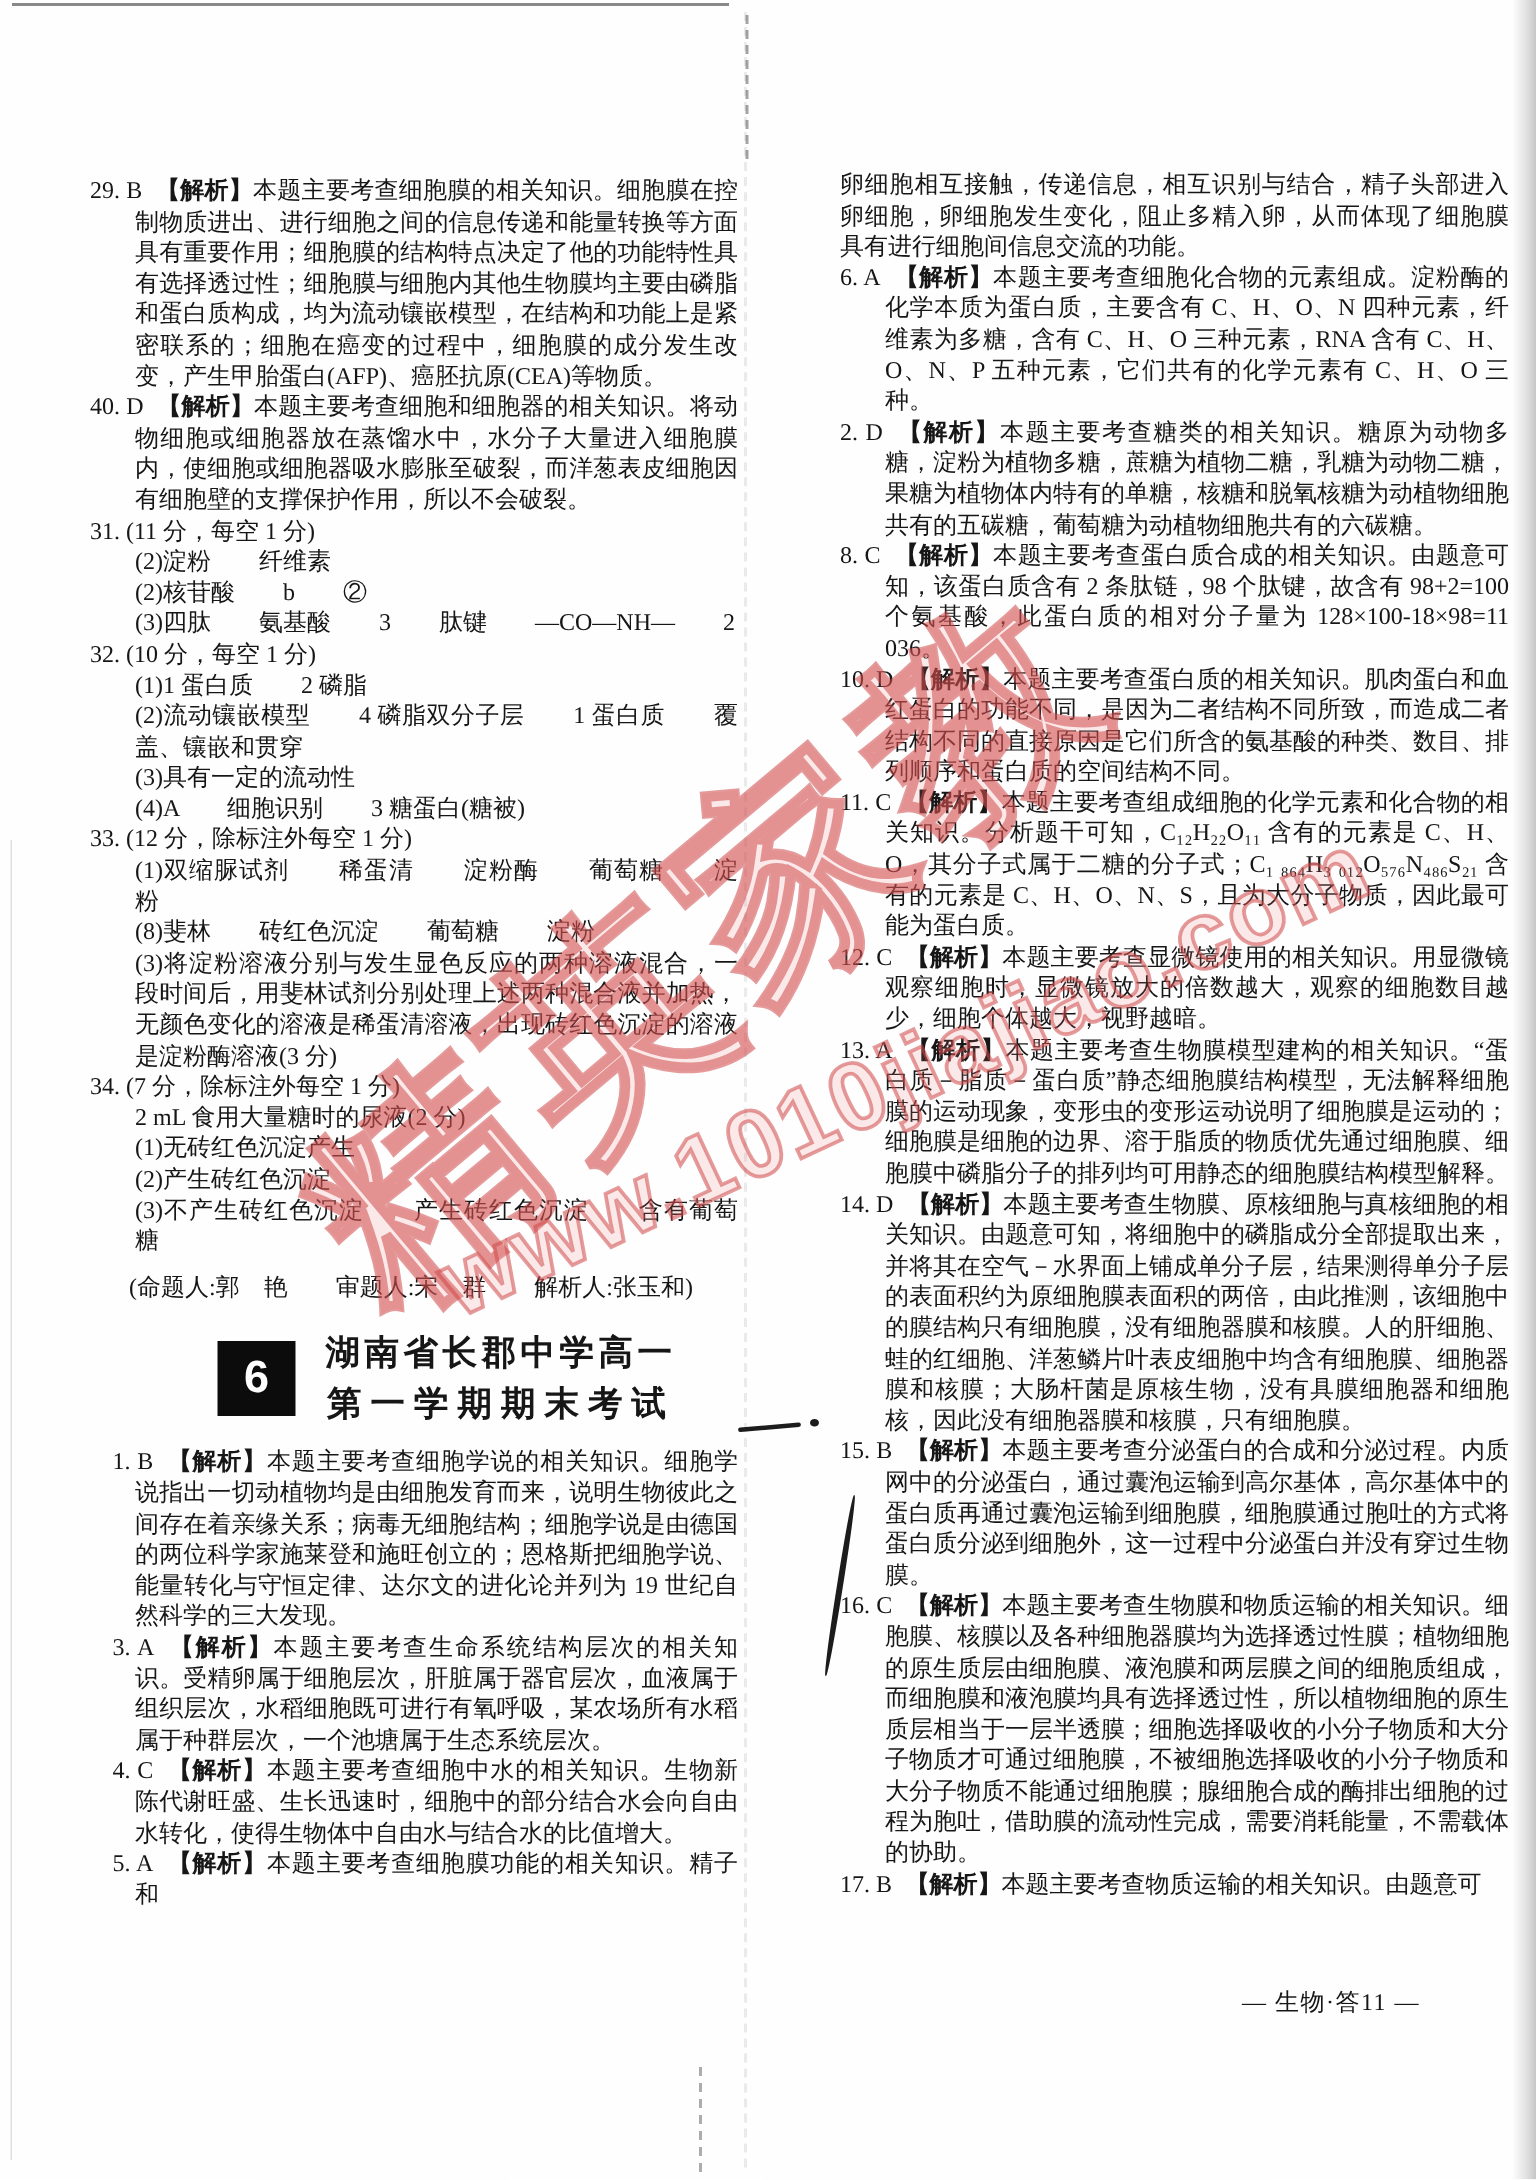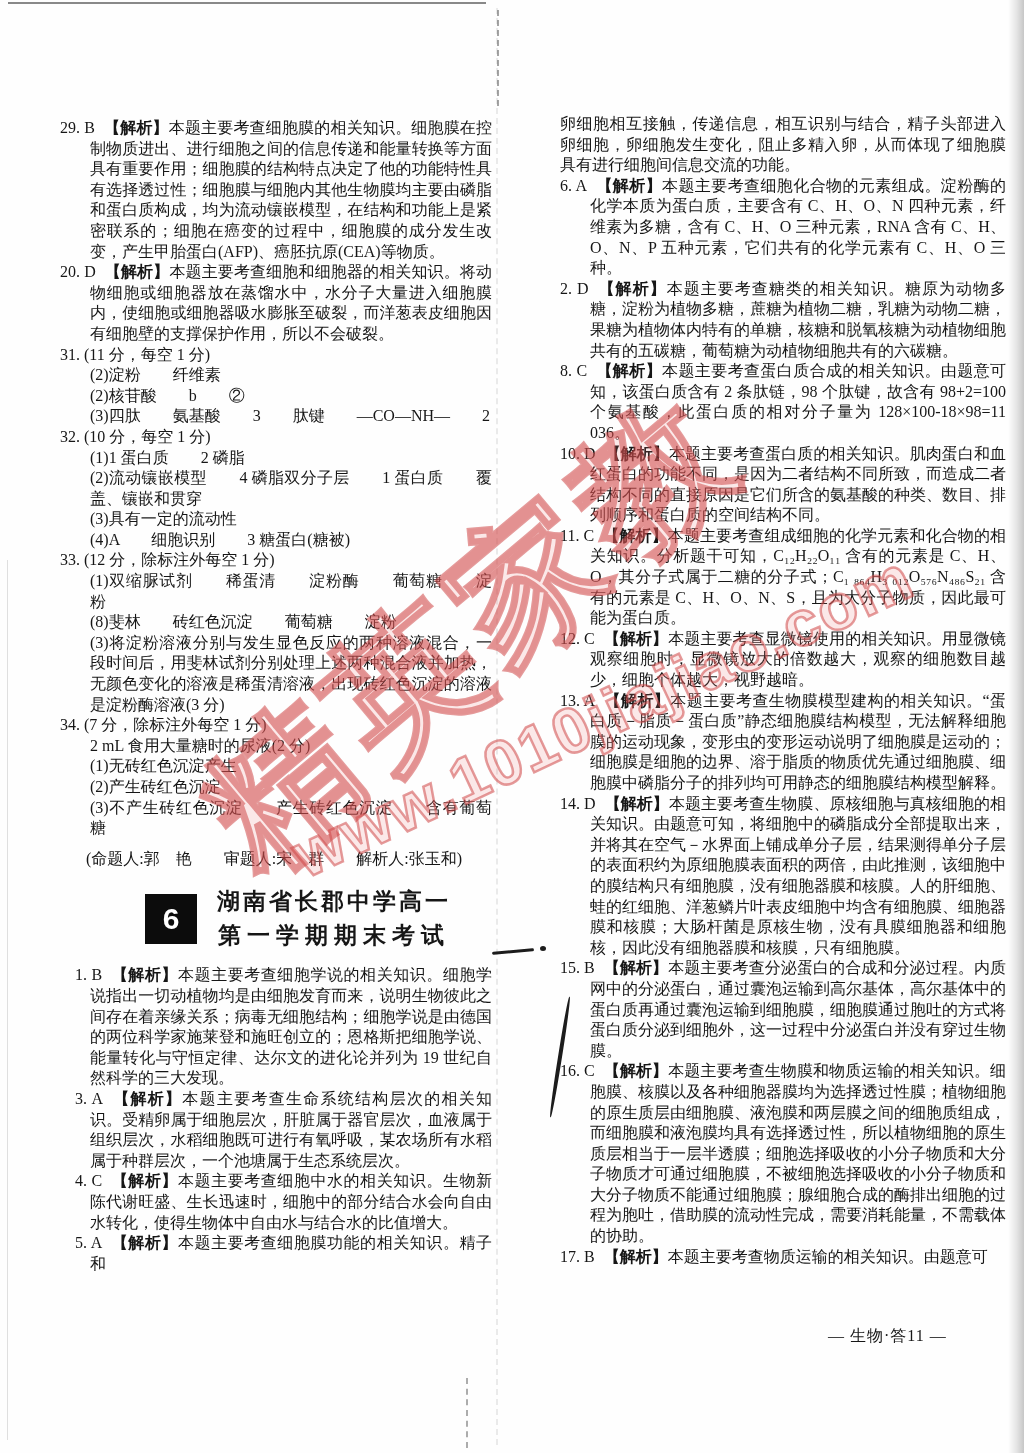--- a/index.html
+++ b/index.html
@@ -60,21 +60,21 @@
   <div class="crease-bottom"></div>
   <div class="pen pen-dash"></div>
   <div class="pen pen-dot"></div>
   <div class="pen pen-stroke"></div>
 
   <div class="wm wm-big">精英家教</div>
   <div class="wm wm-small">www.1010jiajiao.com</div>
 
   <div class="col col-left">
     <p class="item"><span class="num">29. B</span><span class="jiexi">【解析】</span><span>本题主要考查细胞膜的相关知识。细胞膜在控制物质进出、进行细胞之间的信息传递和能量转换等方面具有重要作用；细胞膜的结构特点决定了他的功能特性具有选择透过性；细胞膜与细胞内其他生物膜均主要由磷脂和蛋白质构成，均为流动镶嵌模型，在结构和功能上是紧密联系的；细胞在癌变的过程中，细胞膜的成分发生改变，产生甲胎蛋白(AFP)、癌胚抗原(CEA)等物质。</span></p>
-    <p class="item"><span class="num">20. D</span><span class="jiexi">【解析】</span><span>本题主要考查细胞和细胞器的相关知识。将动物细胞或细胞器放在蒸馏水中，水分子大量进入细胞膜内，使细胞或细胞器吸水膨胀至破裂，而洋葱表皮细胞因有细胞壁的支撑保护作用，所以不会破裂。</span></p>
+    <p class="item"><span class="num">40. D</span><span class="jiexi">【解析】</span><span>本题主要考查细胞和细胞器的相关知识。将动物细胞或细胞器放在蒸馏水中，水分子大量进入细胞膜内，使细胞或细胞器吸水膨胀至破裂，而洋葱表皮细胞因有细胞壁的支撑保护作用，所以不会破裂。</span></p>
 
     <p class="head">31. (11 分，每空 1 分)</p>
     <p class="sub">(2)淀粉　　纤维素</p>
     <p class="sub">(2)核苷酸　　b　　②</p>
     <p class="sub">(3)四肽　　氨基酸　　3　　肽键　　—CO—NH—　　2</p>
 
     <p class="head">32. (10 分，每空 1 分)</p>
     <p class="sub">(1)1 蛋白质　　2 磷脂</p>
     <p class="sub">(2)流动镶嵌模型　　4 磷脂双分子层　　1 蛋白质　　覆盖、镶嵌和贯穿</p>
     <p class="sub">(3)具有一定的流动性</p>

